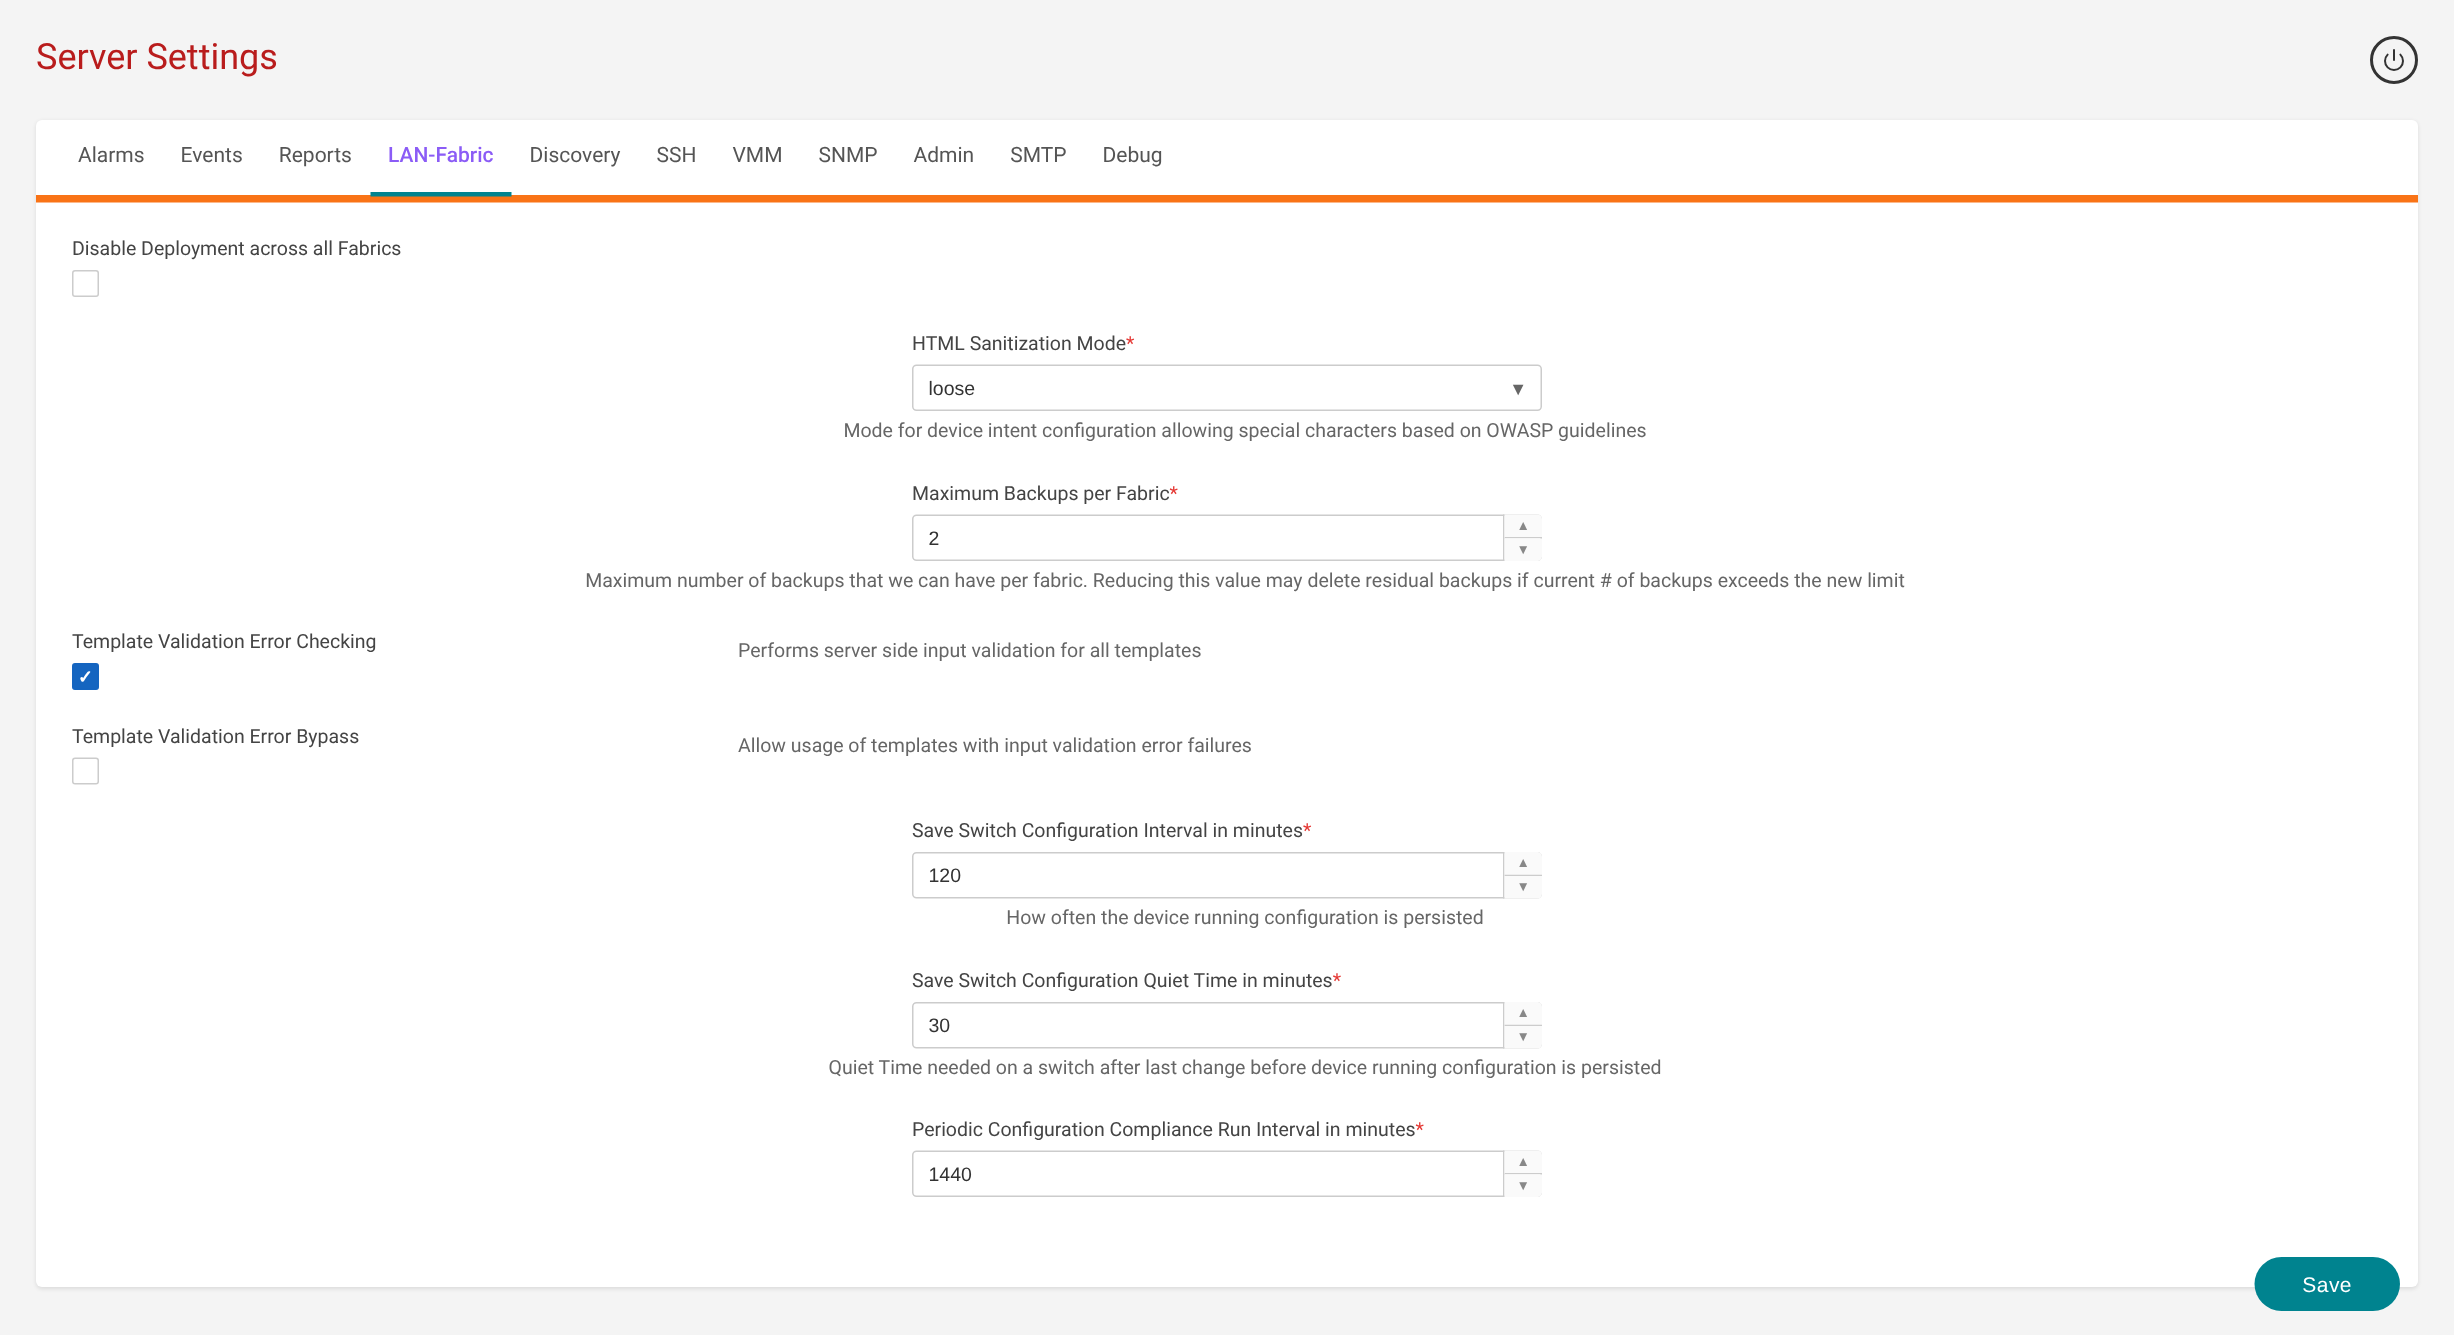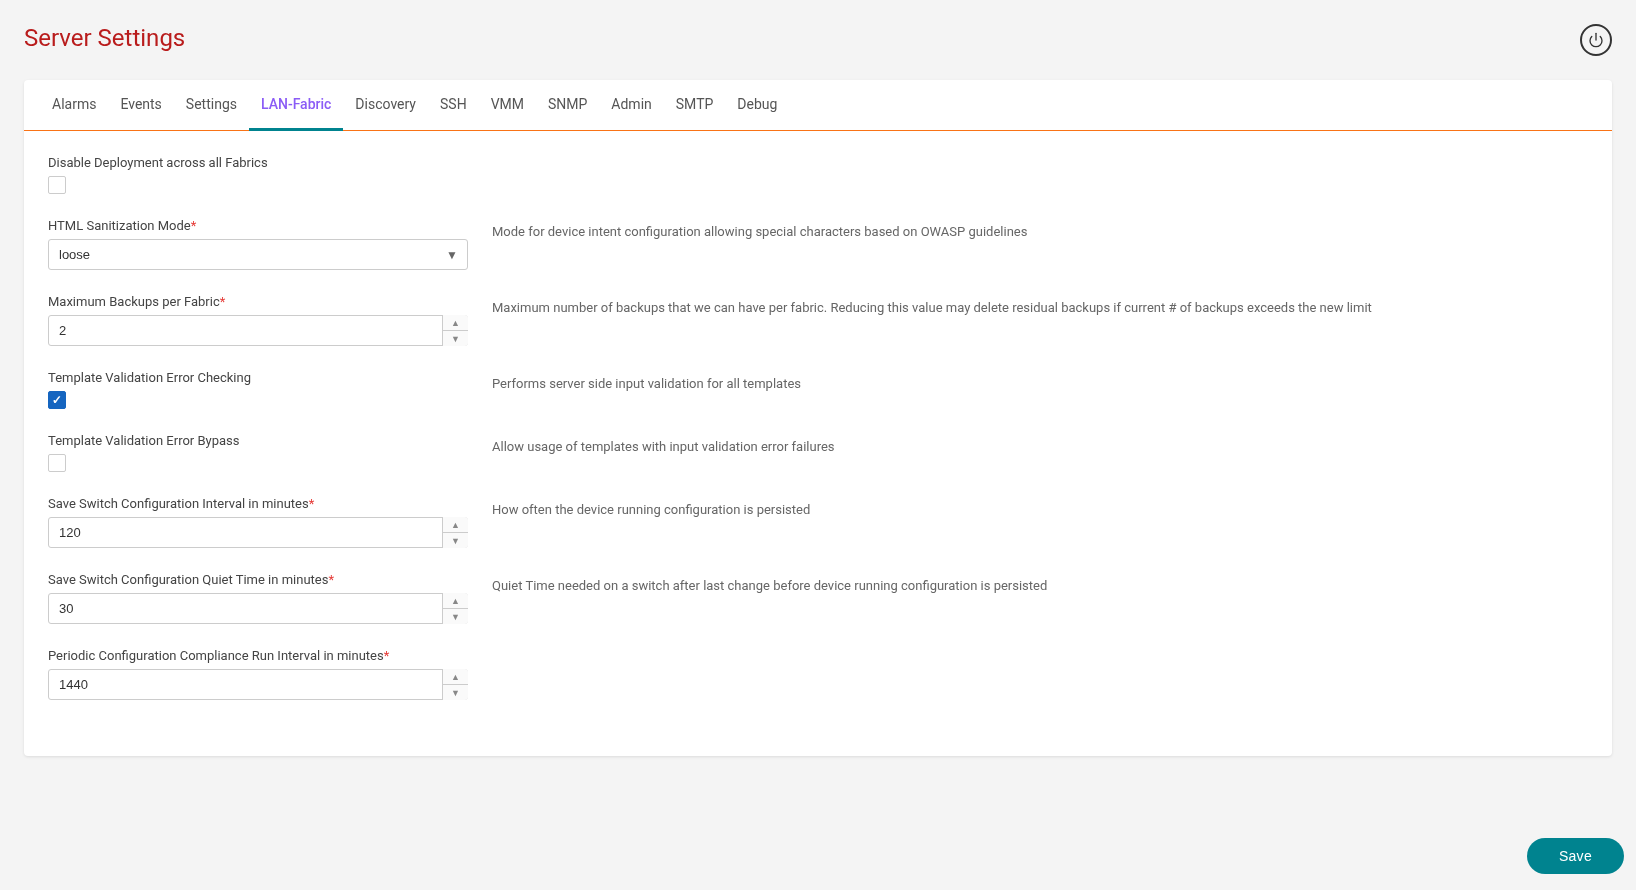--- a/index.html
+++ b/index.html
@@ -21,21 +21,21 @@
       margin-bottom: 28px;
     }
     .main-card {
       background: #fff;
       border-radius: 4px;
       box-shadow: 0 1px 3px rgba(0,0,0,0.1);
       padding: 0;
     }
     .tabs {
       display: flex;
-      border-bottom: 1px solid #f97316;
+      border-bottom: 5px solid #f97316;
       padding: 0 16px;
     }
     .tab {
       padding: 16px 12px;
       cursor: pointer;
       font-size: 14px;
       color: #555;
       border-bottom: 3px solid transparent;
       margin-bottom: -1px;
       white-space: nowrap;
@@ -43,22 +43,23 @@
     .tab.active {
       color: #8b5cf6;
       border-bottom-color: #00838f;
       font-weight: 500;
     }
     .content {
       padding: 24px 24px 32px 24px;
     }
     .field-row {
       display: flex;
-      align-items: flex-start;
+      align-items: center;
       margin-bottom: 24px;
+      flex-direction: column;
     }
     .field-left {
       width: 420px;
       flex-shrink: 0;
     }
     .field-right {
       flex: 1;
       padding-left: 24px;
       color: #666;
       font-size: 13px;
@@ -186,21 +187,21 @@
       font-size: 12px;
       font-weight: bold;
     }
     .bottom-bar {
       position: fixed;
       bottom: 0;
       right: 0;
       left: 0;
       display: flex;
       justify-content: flex-end;
-      padding: 16px 12px;
+      padding: 16px 36px;
       background: transparent;
     }
     .save-button {
       background: #00838f;
       color: #fff;
       border: none;
       border-radius: 24px;
       padding: 10px 32px;
       font-size: 14px;
       font-weight: 500;
@@ -235,21 +236,21 @@
       <line x1="12" y1="2" x2="12" y2="12"></line>
     </svg>
   </div>
 
   <h1 class="page-title">Server Settings</h1>
 
   <div class="main-card">
     <div class="tabs">
       <div class="tab">Alarms</div>
       <div class="tab">Events</div>
-      <div class="tab">Settings</div>
+      <div class="tab">Reports</div>
       <div class="tab active">LAN-Fabric</div>
       <div class="tab">Discovery</div>
       <div class="tab">SSH</div>
       <div class="tab">VMM</div>
       <div class="tab">SNMP</div>
       <div class="tab">Admin</div>
       <div class="tab">SMTP</div>
       <div class="tab">Debug</div>
     </div>
 

